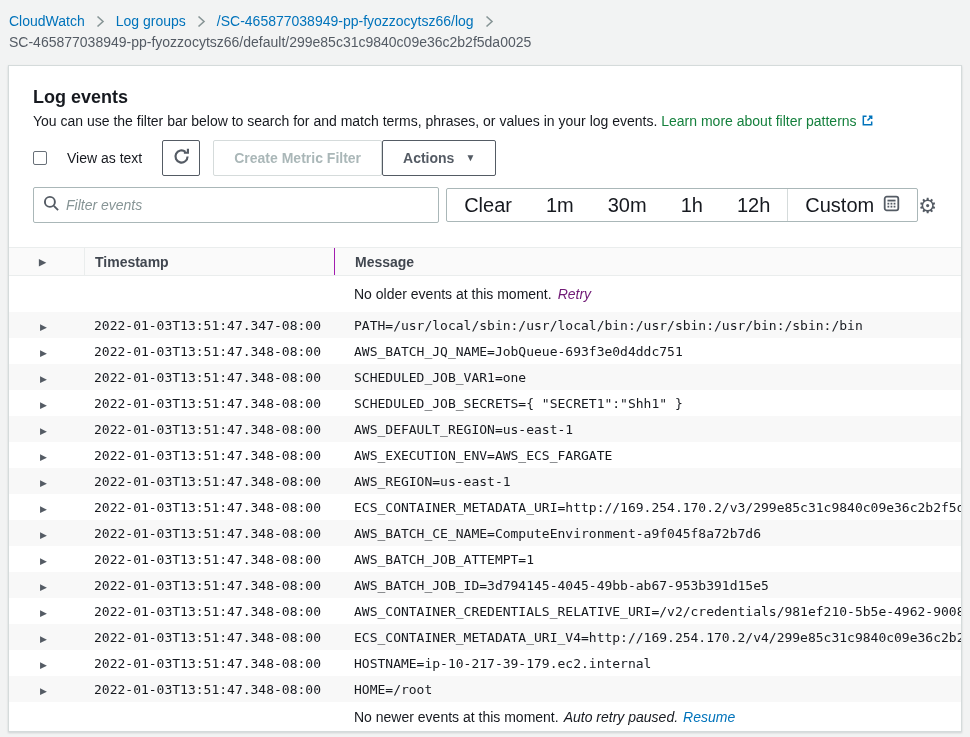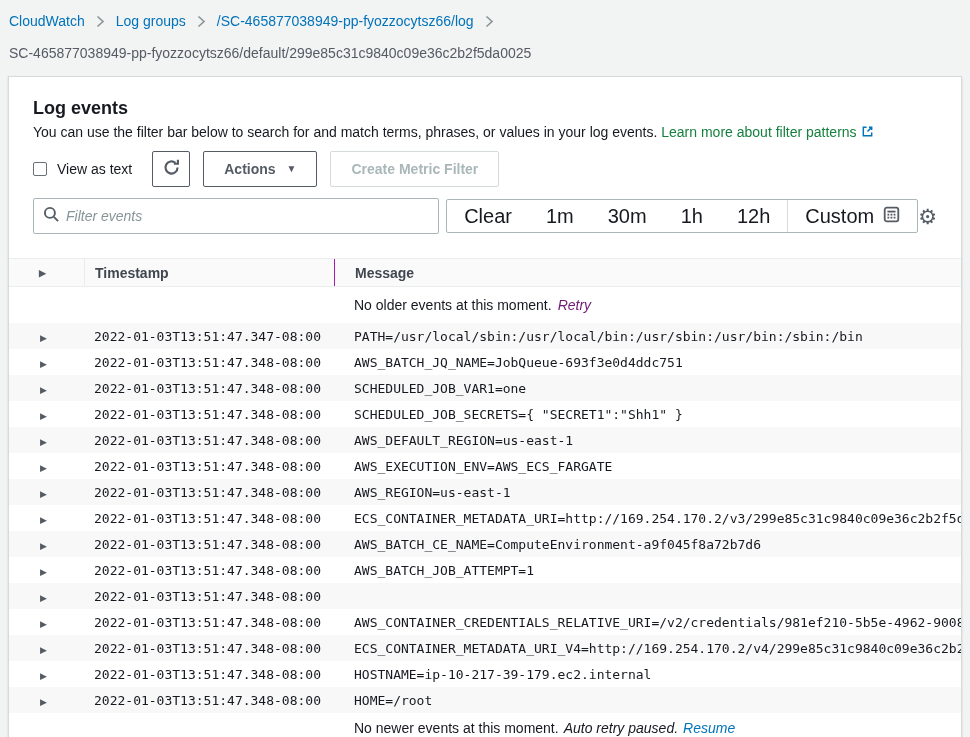--- a/index.html
+++ b/index.html
@@ -7,36 +7,36 @@
   body {
     width:970px; height:737px; overflow:hidden;
     background:#f2f3f3; color:#16191f;
     font-family:"Liberation Sans", sans-serif;
   }
   
   .breadcrumbs { padding:13px 0 0 9px; font-size:14px; }
   .crumb-line1 { display:flex; align-items:center; gap:11px; }
   .crumb { color:#0073bb; text-decoration:none; cursor:pointer; }
   .chev { display:flex; align-items:center; }
-  .crumb-line2 { margin-top:16px; color:#545b64; }
+  .crumb-line2 { margin-top:5px; color:#545b64; }
 
   
   .panel {
     margin:15px 8px 0 8px; background:#fff;
     border:1px solid #d5dbdb; box-shadow:0 1px 2px rgba(0,28,36,.15);
   }
   .panel-head { padding:20px 24px 0 24px; }
   .page-title { font-size:18px; font-weight:bold; margin:0 0 4px 0; line-height:22px; }
   .desc { font-size:14px; line-height:18px; color:#16191f; }
   .desc-link { color:#15803d; text-decoration:none; cursor:pointer; white-space:nowrap; }
   .ext-icon { display:inline-block; vertical-align:-1px; margin-left:4px; }
 
   
   .toolbar { display:flex; align-items:center; margin-top:9px; padding:0 24px; }
-  .checkbox-wrap { display:flex; align-items:center; gap:10px; margin-right:20px; font-size:14px; }
+  .checkbox-wrap { display:flex; align-items:center; gap:20px; margin-right:20px; font-size:14px; }
   .checkbox { width:14px; height:14px; border:1px solid #687078; border-radius:2px; background:#fff; cursor:pointer; }
   .btn {
     height:36px; border:1px solid #545b64; border-radius:2px; background:#fff;
     color:#545b64; font-weight:bold; font-size:14px;
     display:flex; align-items:center; justify-content:center; cursor:pointer;
     font-family:"Liberation Sans", sans-serif;
   }
   .icon-btn { width:38px; margin-right:13px; }
   .actions-btn { padding:0 20px; margin-right:13px; gap:11px; }
   .caret { font-size:10px; line-height:10px; }
@@ -134,25 +134,25 @@
       <span>View as text</span>
     </div>
     <button class="btn icon-btn">
       <span>
         <svg width="19" height="19" viewBox="0 0 16 16">
             <path d="M13.1 8 A5.1 5.1 0 1 1 11.3 4.1" fill="none" stroke="#545b64" stroke-width="1.8"></path>
             <path d="M13.4 1.4 V4.8 H10" fill="none" stroke="#545b64" stroke-width="1.8"></path>
           </svg>
       </span>
     </button>
+    <button class="btn disabled">Create Metric Filter</button>
     <button class="btn actions-btn">
       <span>Actions</span>
       <span class="caret">▼</span>
     </button>
-    <button class="btn disabled">Create Metric Filter</button>
   </div>
 
   <div class="filter-row">
     <div class="search-box">
       <span class="search-icon">
         <svg width="17" height="17" viewBox="0 0 16 16">
             <circle cx="6.5" cy="6.5" r="4.7" fill="none" stroke="#545b64" stroke-width="1.8"></circle>
             <path d="M10.2 10.2 L14.2 14.2" stroke="#545b64" stroke-width="1.8"></path>
           </svg>
       </span>
@@ -279,20 +279,21 @@
     </div>
     <div class="ts-cell">2022-01-03T13:51:47.348-08:00</div>
     <div class="msg-cell">AWS_BATCH_JOB_ATTEMPT=1</div>
   </div>
 
   <div class="row stripe">
     <div class="arrow-cell">
       <span class="expand-glyph">▶</span>
     </div>
     <div class="ts-cell">2022-01-03T13:51:47.348-08:00</div>
+    <div class="msg-cell">AWS_BATCH_JOB_ID=3d794145-4045-49bb-ab67-953b391d15e5</div>
   </div>
 
   <div class="row">
     <div class="arrow-cell">
       <span class="expand-glyph">▶</span>
     </div>
     <div class="ts-cell">2022-01-03T13:51:47.348-08:00</div>
     <div class="msg-cell">AWS_CONTAINER_CREDENTIALS_RELATIVE_URI=/v2/credentials/981ef210-5b5e-4962-9008-86…</div>
   </div>
 

